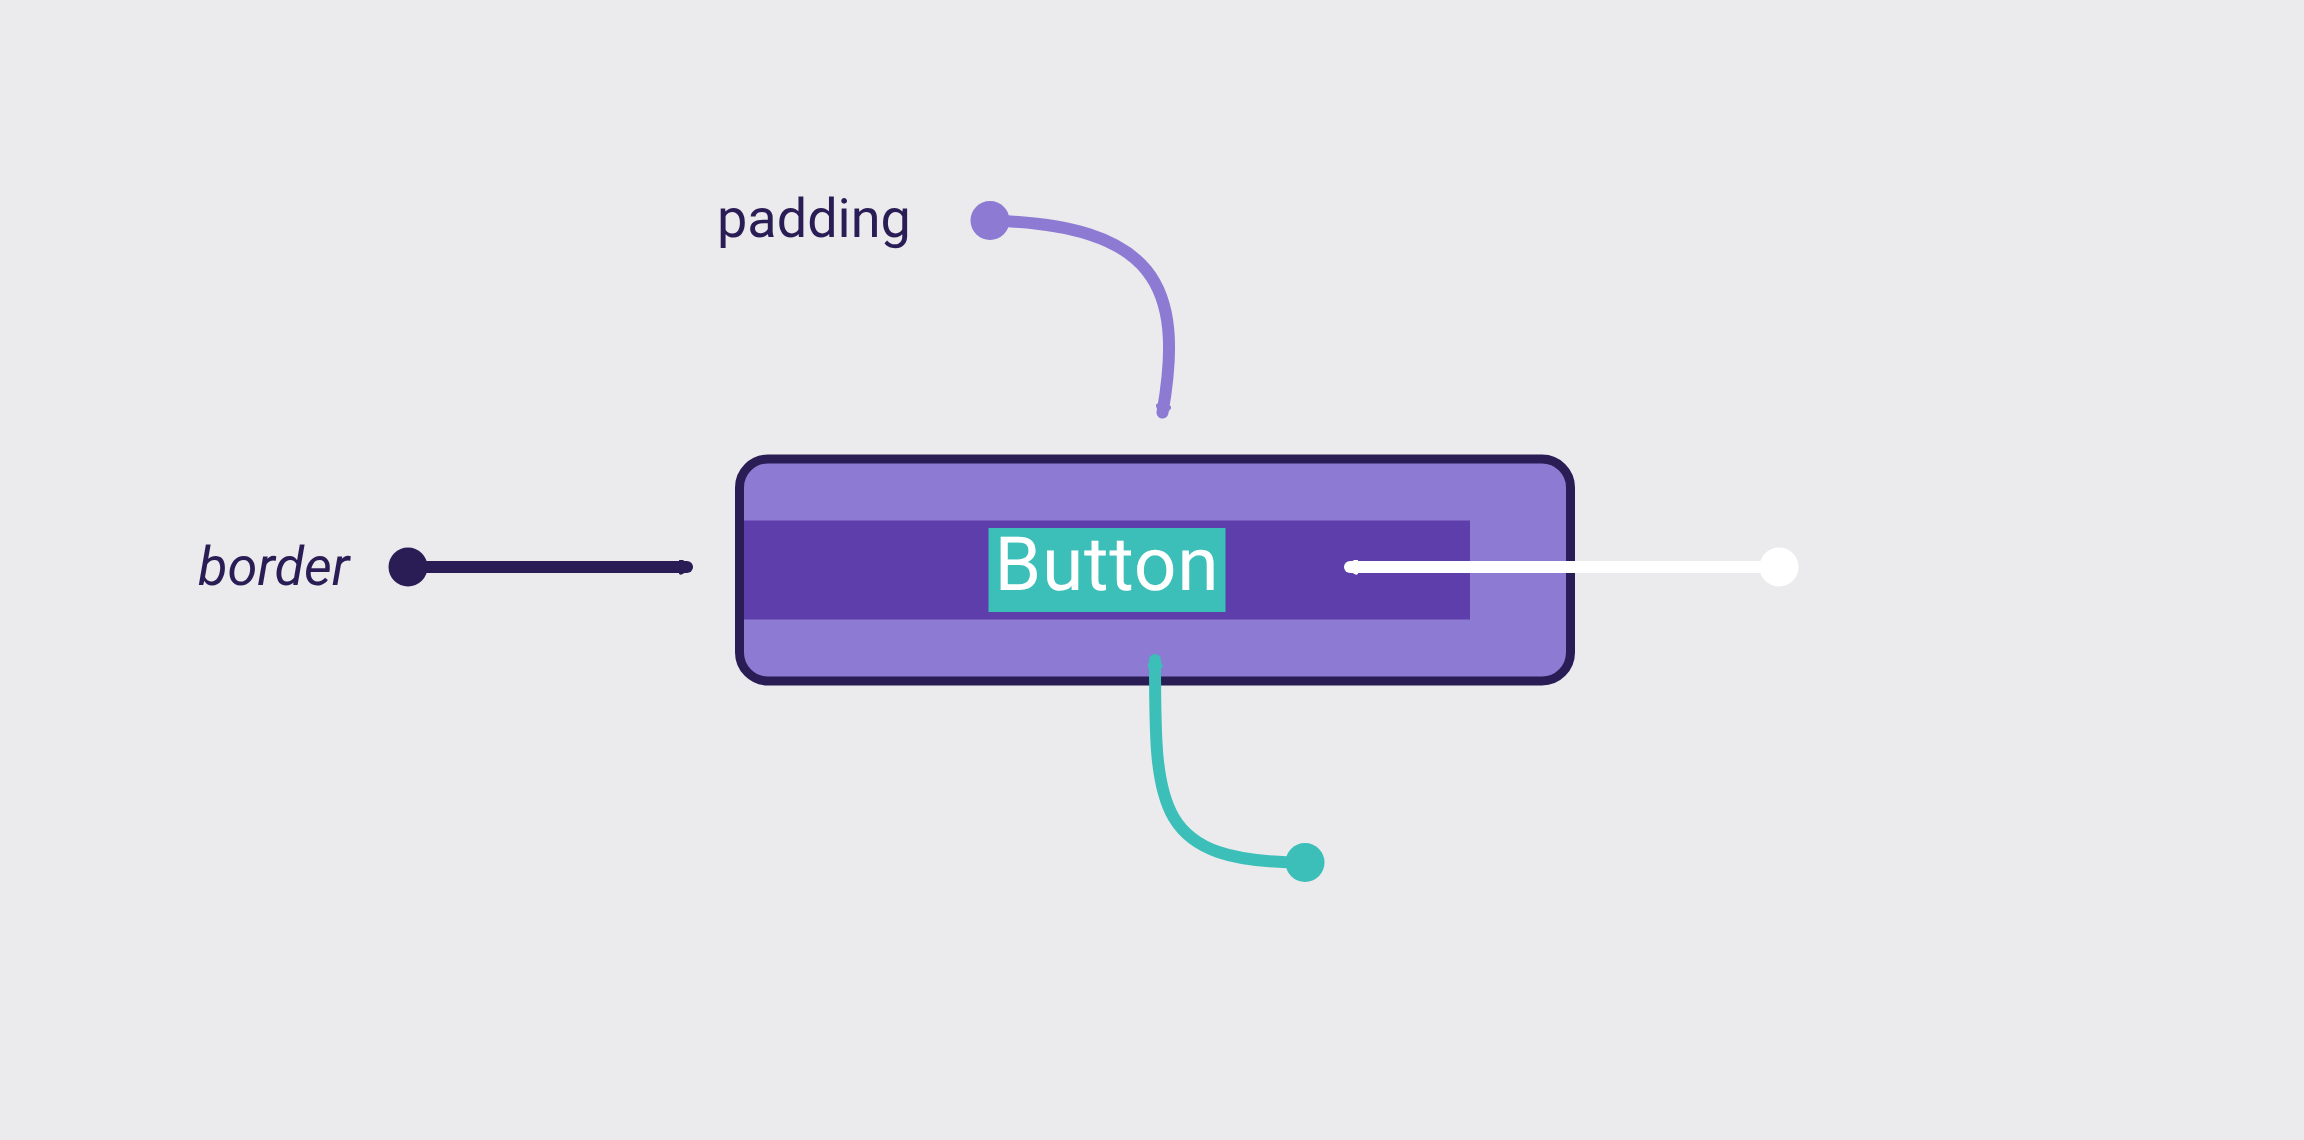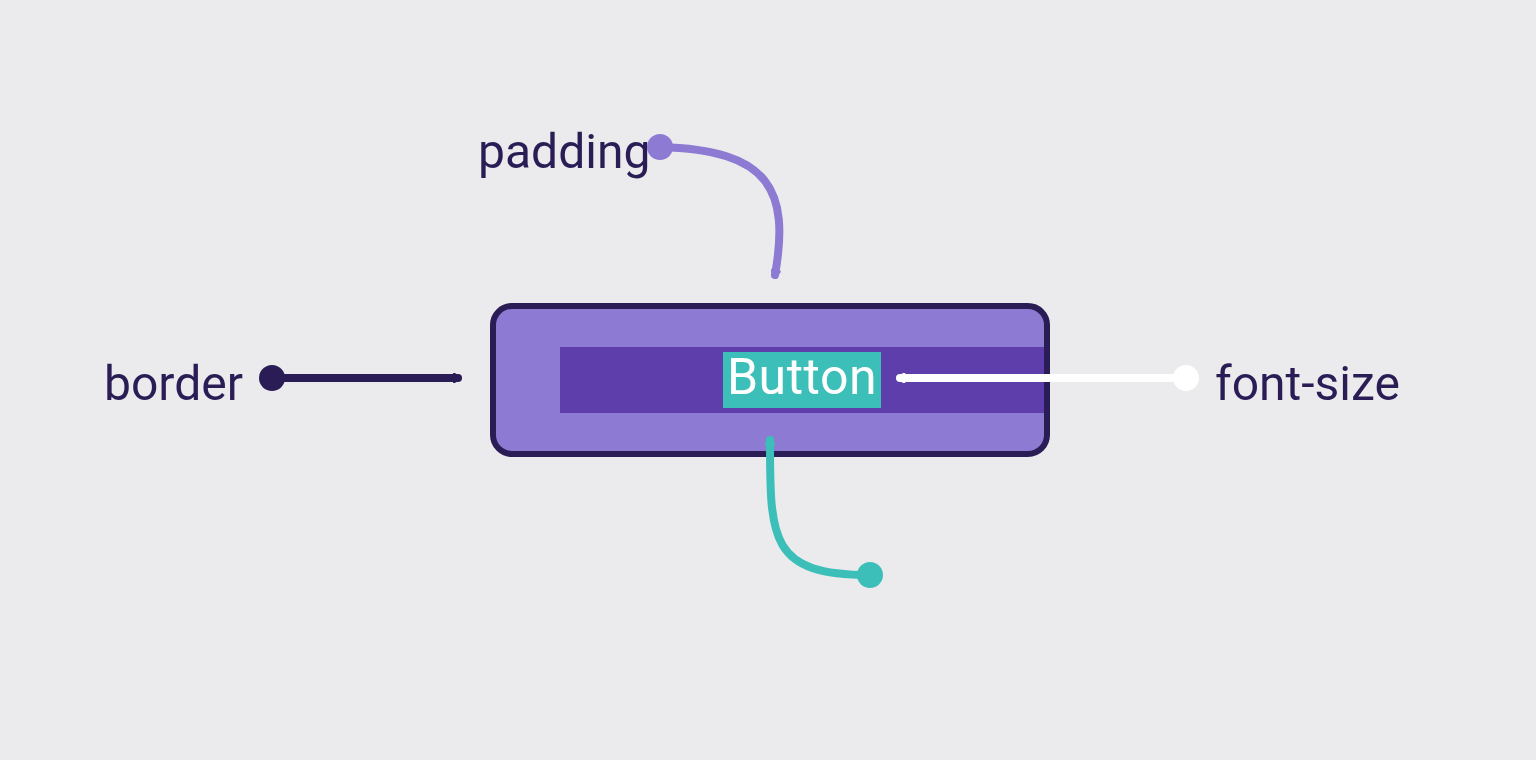--- a/index.html
+++ b/index.html
@@ -29,45 +29,45 @@
   svg.arrows {
     position: absolute;
     left: 0;
     top: 0;
     width: 1536px;
     height: 760px;
     pointer-events: none;
   }
   .label {
     position: absolute;
-    font-size: 48px;
+    font-size: 36px;
     font-weight: 400;
     color: var(--label-color);
     line-height: 1;
     white-space: nowrap;
   }
   .label.padding   { left: 478px; top: 128px; }
-  .label.border    { left: 104px; top: 360px; }
+  .label.border    { left: 132px; top: 360px; font-style: italic; }
   .label.fontsize  { left: 1215px; top: 360px; }
   .label.lineheight{ left: 898px; top: 558px; }
 
   
   .button-box {
     position: absolute;
     left: 490px;
     top: 303px;
     width: 560px;
     height: 154px;
     border-radius: 22px;
     background: var(--lighter-purple-box);
     border: 6px solid var(--dark-purple);
     box-sizing: border-box;
     display: flex;
     align-items: center;
-    justify-content: flex-end;
+    justify-content: flex-start;
   }
   .line-height-box {
     background: var(--mid-purple);
     width: 484px;
     height: 66px;
     display: flex;
     align-items: center;
     justify-content: center;
   }
   .font-box {
@@ -96,21 +96,20 @@
   <div class="button-box">
     <div class="line-height-box">
       <div class="font-box">
         <span class="button-text">Button</span>
       </div>
     </div>
   </div>
 
   <div class="label padding">padding</div>
   <div class="label border">border</div>
-  <div class="label fontsize">font-size</div>
 
   <svg class="arrows" viewBox="0 0 1536 760">
     <defs>
       <marker id="arrow-dark" viewBox="0 0 20 20" refX="11" refY="10" markerWidth="10" markerHeight="10" orient="auto-start-reverse" markerUnits="userSpaceOnUse">
         <path d="M3 3 L15 10 L3 17" fill="none" stroke="#2a1d55" stroke-width="6.5" stroke-linecap="round" stroke-linejoin="round"></path>
       </marker>
       <marker id="arrow-lightpurple" viewBox="0 0 20 20" refX="11" refY="10" markerWidth="10" markerHeight="10" orient="auto-start-reverse" markerUnits="userSpaceOnUse">
         <path d="M3 3 L15 10 L3 17" fill="none" stroke="#8c7ad3" stroke-width="6.5" stroke-linecap="round" stroke-linejoin="round"></path>
       </marker>
       <marker id="arrow-white" viewBox="0 0 20 20" refX="11" refY="10" markerWidth="10" markerHeight="10" orient="auto-start-reverse" markerUnits="userSpaceOnUse">

